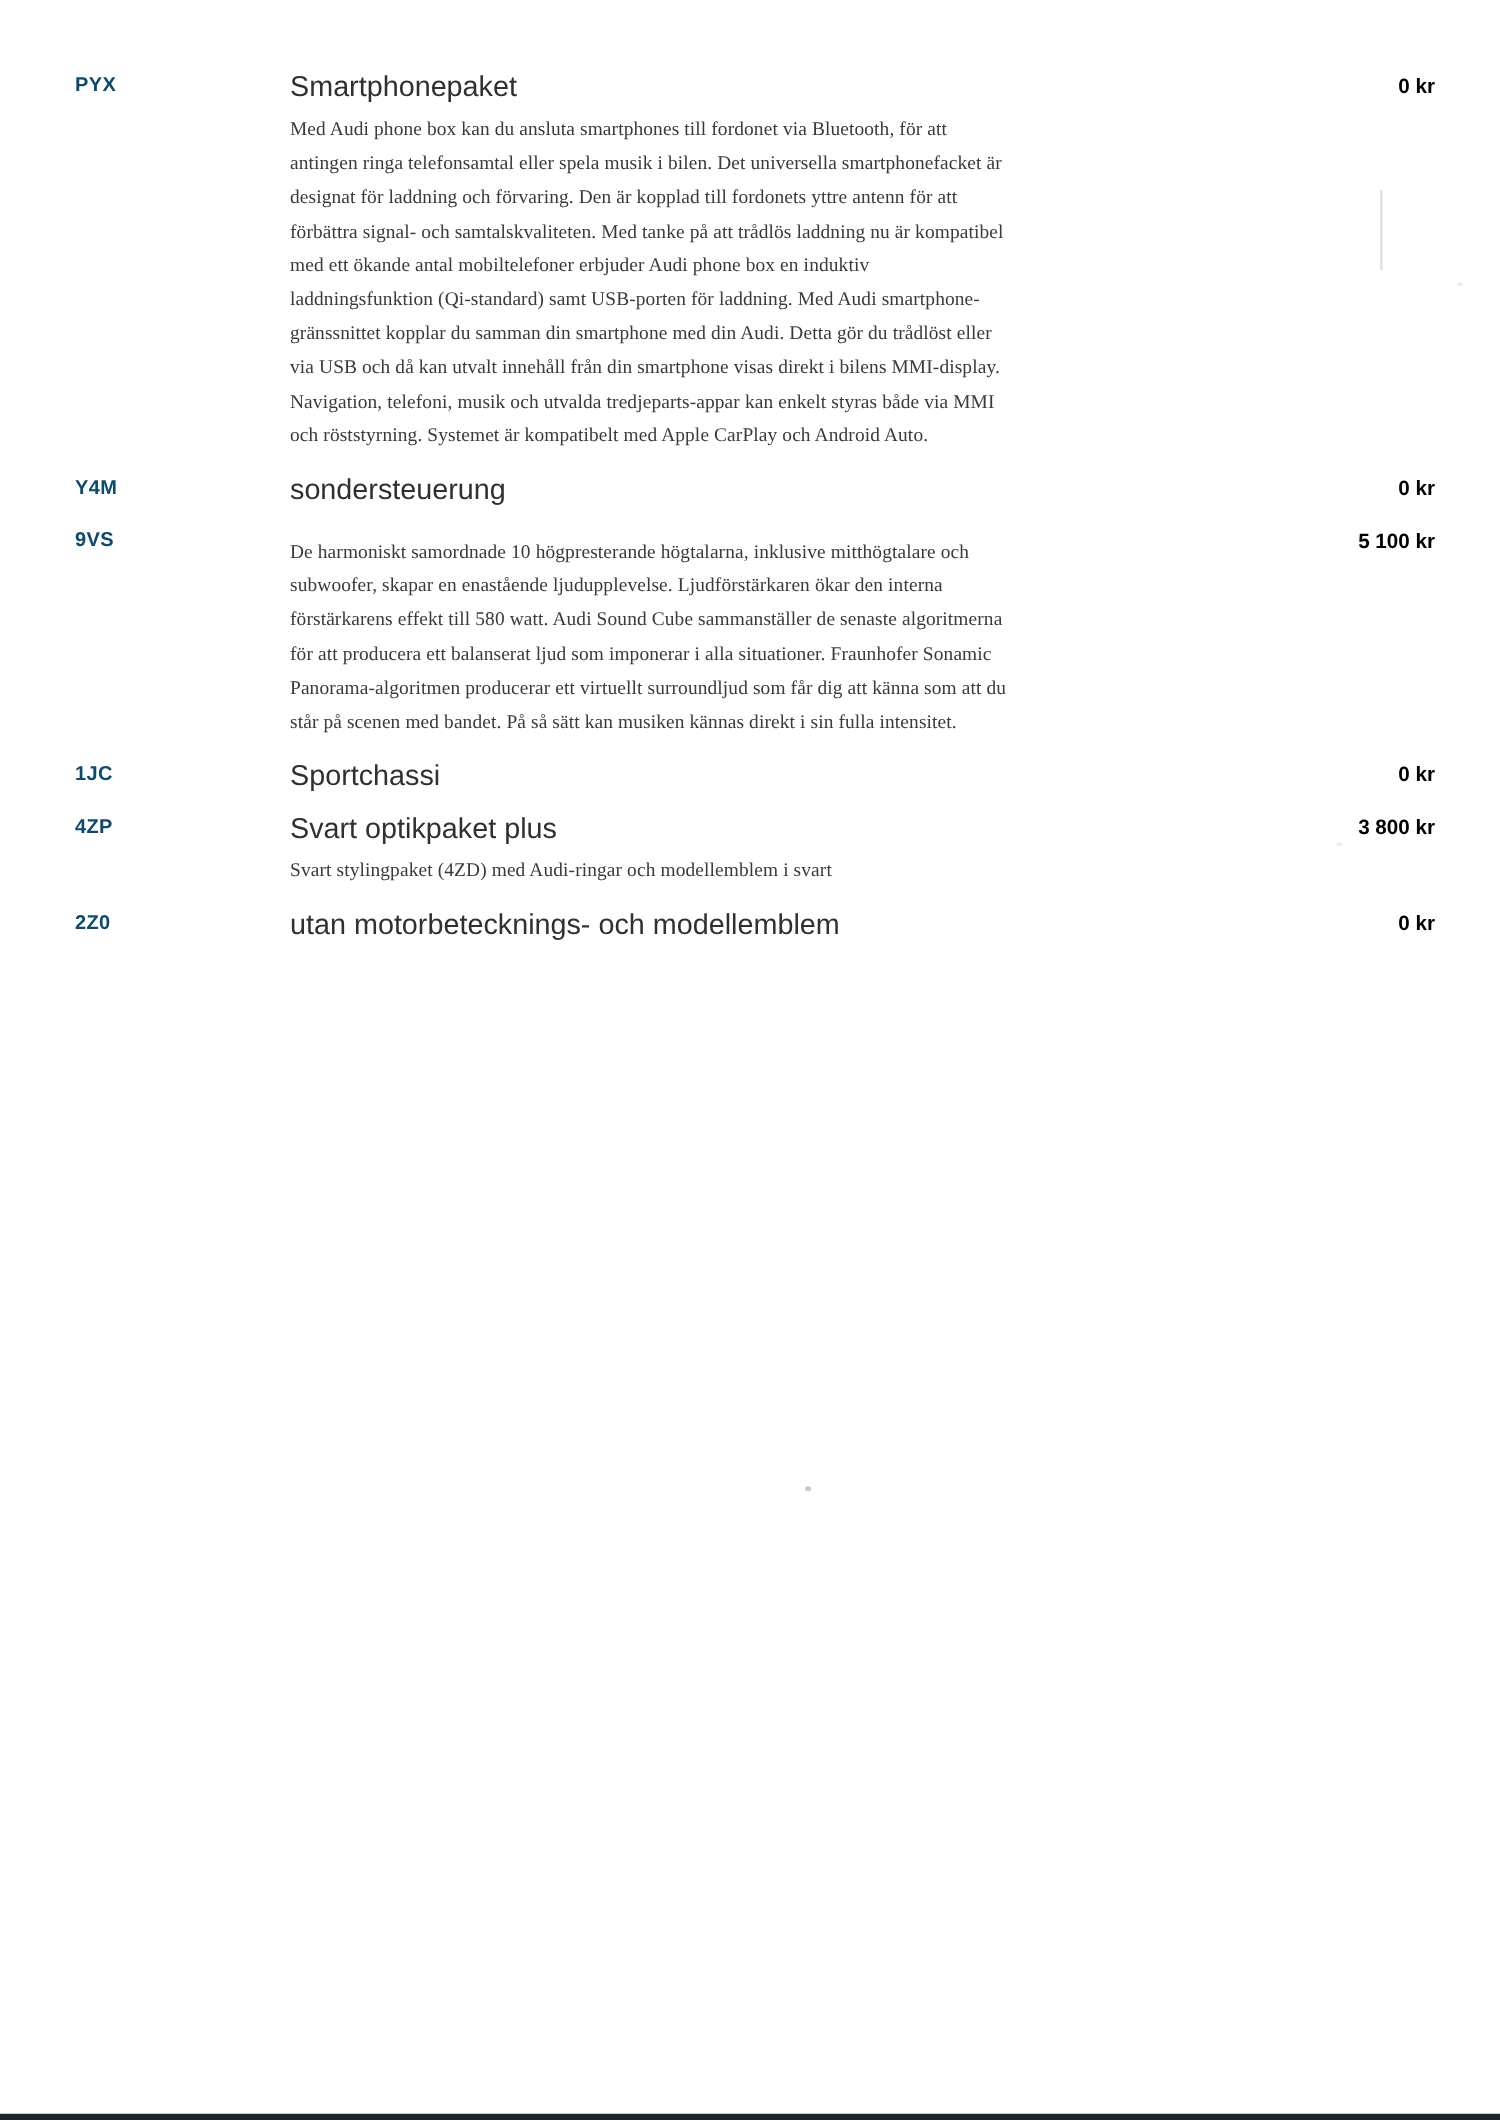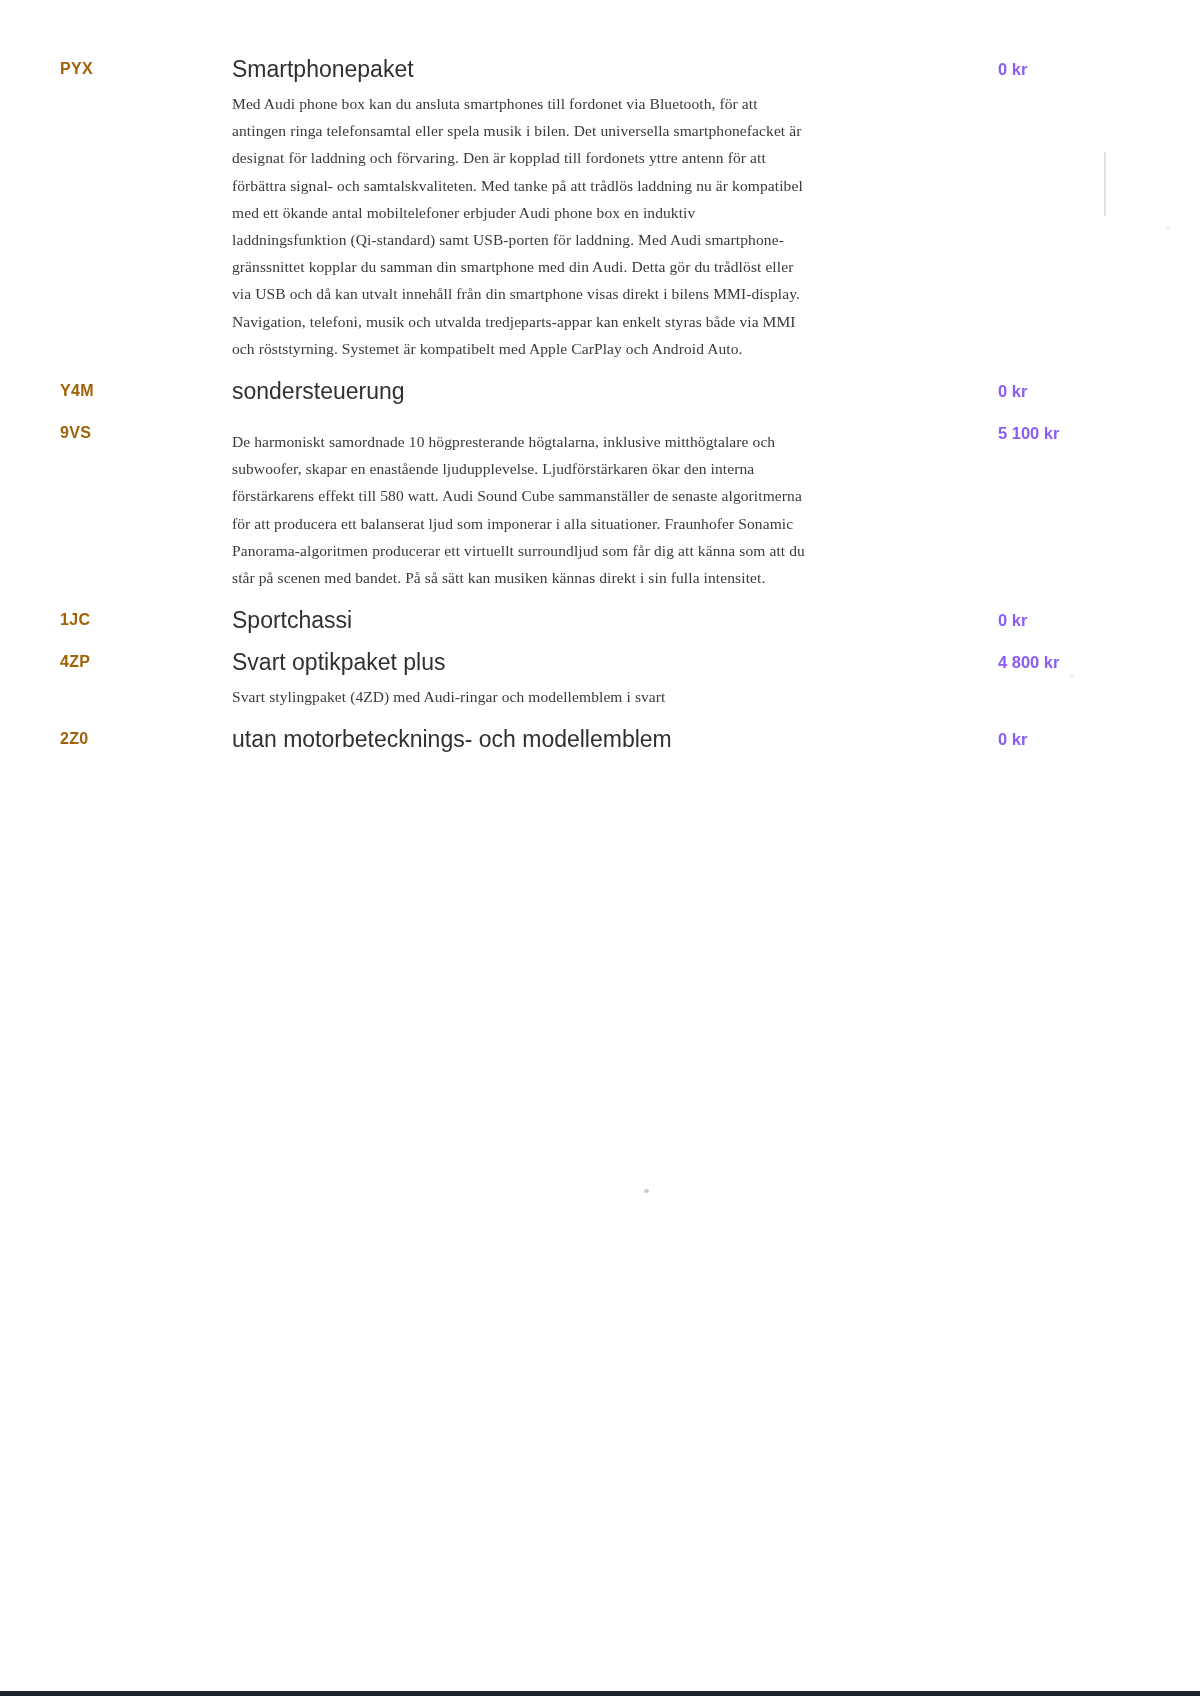--- a/index.html
+++ b/index.html
@@ -22,42 +22,43 @@
   .option-item {
     display: grid;
     grid-template-columns: 172px 1fr 150px;
     align-items: start;
     margin-bottom: 16px;
   }
   .option-code {
     font-weight: bold;
     font-size: 16px;
     line-height: 26px;
-    color: #a16207;
+    color: #0c4a6e;
     letter-spacing: 0.3px;
   }
   .option-title {
     font-size: 23px;
     line-height: 26px;
     color: #303030;
   }
   .option-desc {
     margin-top: 8px;
     max-width: 578px;
     font-size: 15.5px;
     line-height: 27.2px;
     color: #3a3a3a;
     letter-spacing: 0.1px;
     font-family: Liberation Serif, serif;
   }
   .option-price {
     font-weight: bold;
     font-size: 16.5px;
     line-height: 26px;
-    color: #8b5cf6;
+    color: #000000;
+    text-align: right;
     white-space: nowrap;
   }
   
   .artifact { position: absolute; pointer-events: none; }
   .edge-line-1 { left: 1104px; top: 152px; width: 2px; height: 64px; background: #e2e2e2; }
   .speck-1 { left: 1166px; top: 226px; width: 4px; height: 3px; background: #ededed; border-radius: 50%; }
   .speck-2 { left: 1069px; top: 674px; width: 5px; height: 3px; background: #eeeeee; border-radius: 50%; }
   .speck-3 { left: 644px; top: 1189px; width: 5px; height: 4px; background: #c9c9c9; border-radius: 50%; }
   .bottom-edge { left: 0; bottom: 0; width: 1200px; height: 5px; background: #1d2430; }
 </style>
@@ -98,21 +99,21 @@
     </div>
     <div class="option-price">0 kr</div>
   </div>
 
   <div class="option-item">
     <div class="option-code">4ZP</div>
     <div>
       <div class="option-title">Svart optikpaket plus</div>
       <div class="option-desc">Svart stylingpaket (4ZD) med Audi-ringar och modellemblem i svart</div>
     </div>
-    <div class="option-price">4 800 kr</div>
+    <div class="option-price">3 800 kr</div>
   </div>
 
   <div class="option-item">
     <div class="option-code">2Z0</div>
     <div>
       <div class="option-title">utan motorbetecknings- och modellemblem</div>
     </div>
     <div class="option-price">0 kr</div>
   </div>
 

